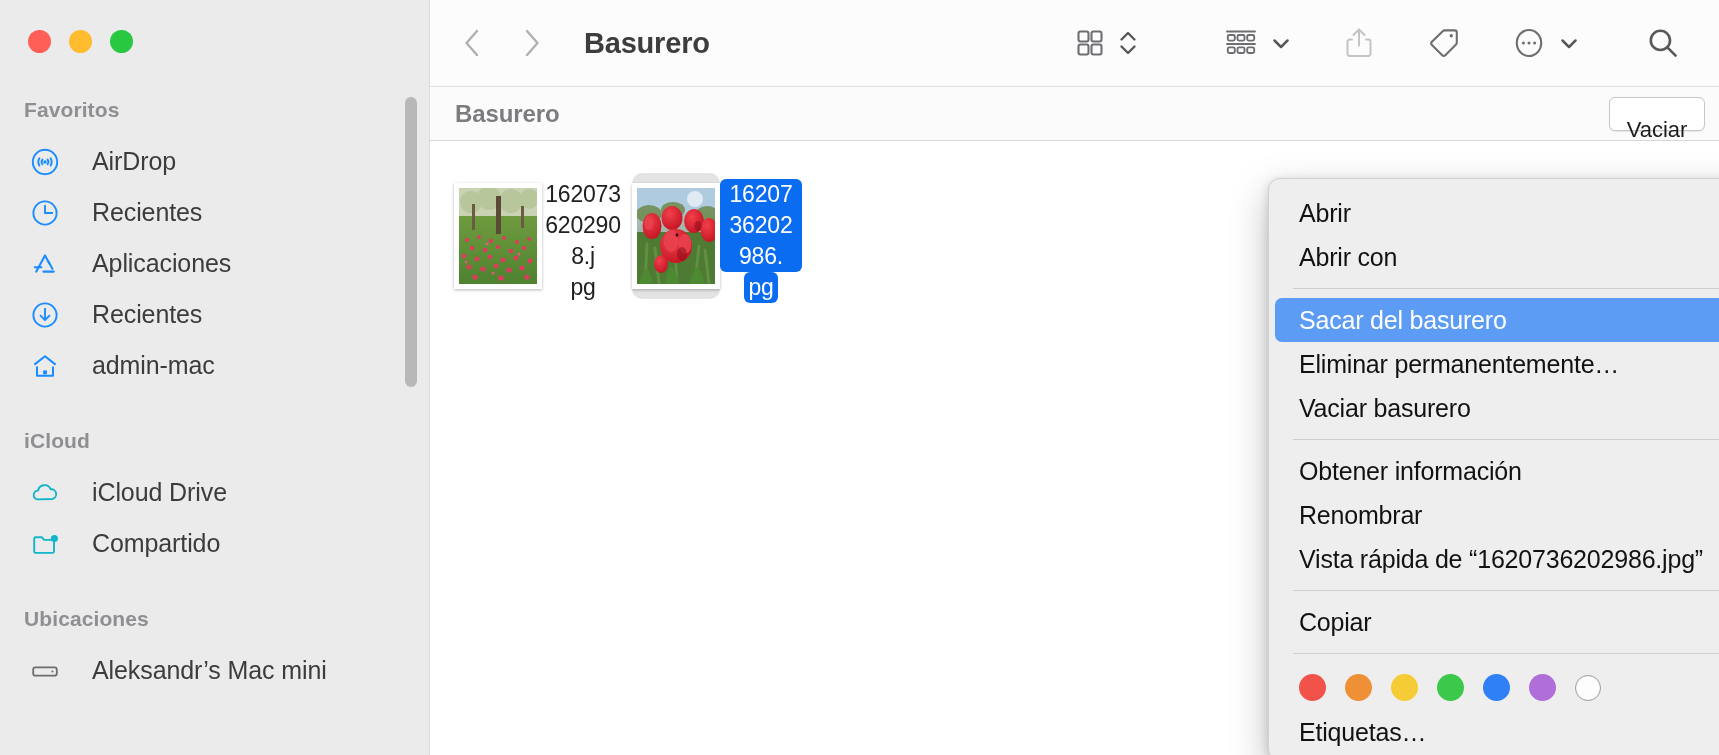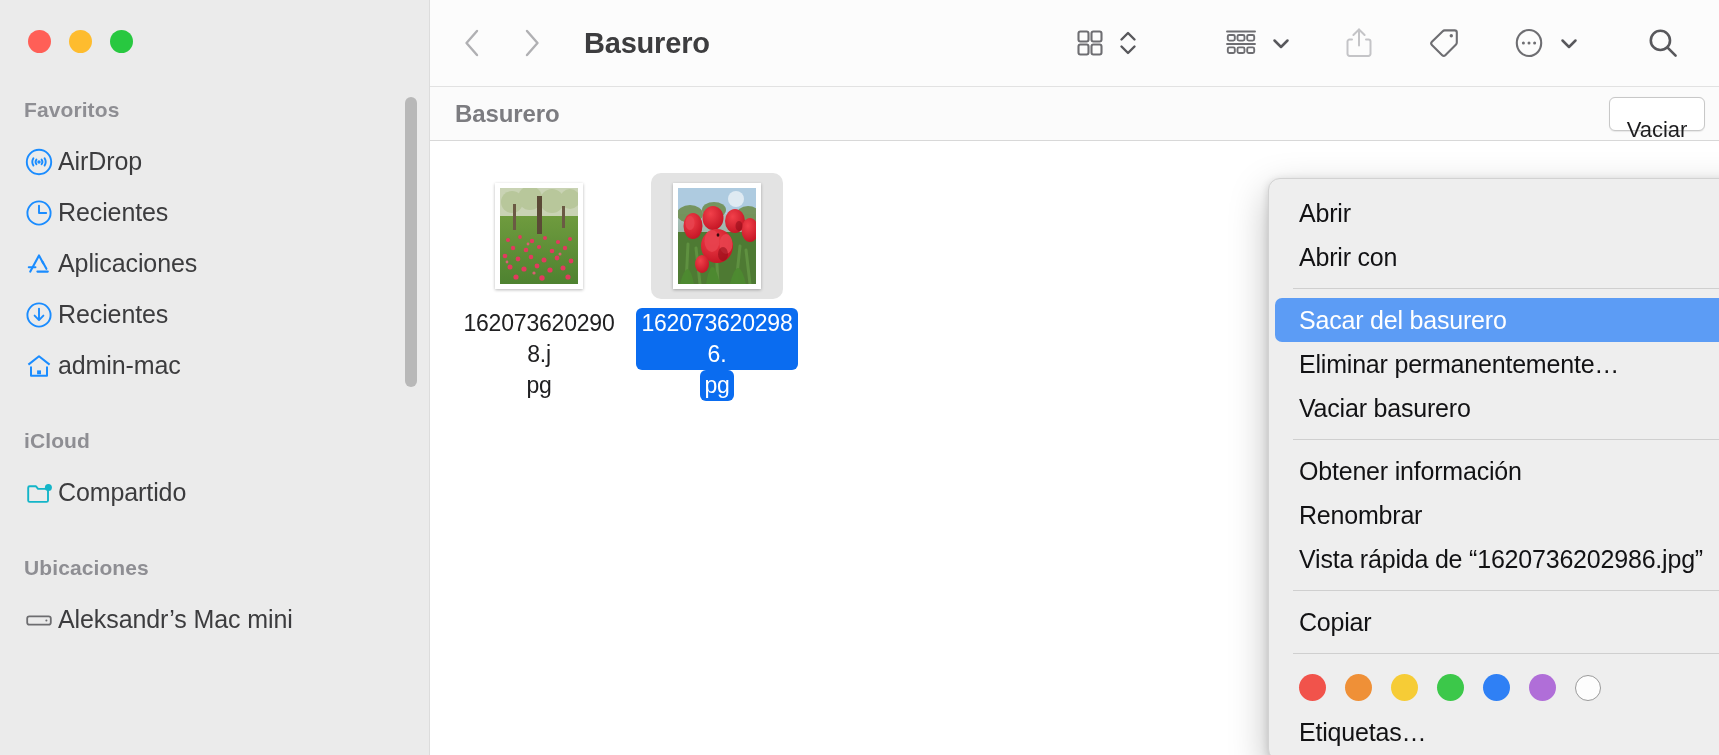--- a/index.html
+++ b/index.html
@@ -64,22 +64,22 @@
     margin-top: 12px;
     margin-bottom: 14px;
     letter-spacing: 0.1px;
   }
   .sb-group-title.first { margin-top: 16px; }
 
   .sb-item {
     display: flex;
     align-items: center;
     height: 51px;
-    padding-left: 24px;
-    gap: 4px;
+    padding-left: 30px;
+    gap: 32px;
     cursor: default;
   }
   .sb-icon {
     width: 30px; height: 30px;
     flex: 0 0 30px;
     display: flex;
     align-items: center;
     justify-content: center;
   }
   .sb-icon svg { display: block; }
@@ -203,21 +203,21 @@
   .filegrid {
     position: relative;
     padding: 32px 0 0 24px;
     display: flex;
     gap: 8px;
     align-items: flex-start;
   }
   .file-cell {
     width: 170px;
     display: flex;
-    flex-direction: column;
+    flex-direction: row;
     align-items: center;
     cursor: default;
   }
   .thumb-wrap {
     width: 132px;
     height: 126px;
     border-radius: 10px;
     display: flex;
     align-items: center;
     justify-content: center;
@@ -388,20 +388,28 @@
             <rect x="13.1" y="19.4" width="3.9" height="3.9" fill="#1a8cff" stroke="none"></rect>
           </svg>
         </span>
         <span class="sb-label">admin-mac</span>
       </div>
 
       <div class="sb-spacer"></div>
 
       <div class="sb-group-title">iCloud</div>
 
+      <div class="sb-item">
+        <span class="sb-icon">
+          <svg width="30" height="30" viewBox="0 0 30 30" fill="none" stroke="#13b5c8" stroke-width="1.9" stroke-linejoin="round">
+            <path d="M7.6 21.4a4.5 4.5 0 0 1 .5-8.96 6.6 6.6 0 0 1 12.6-1.1 4.9 4.9 0 0 1 1.5 9.68z"></path>
+          </svg>
+        </span>
+        <span class="sb-label">iCloud Drive</span>
+      </div>
 
       <div class="sb-item">
         <span class="sb-icon">
           <svg width="30" height="30" viewBox="0 0 30 30" fill="none" stroke="#13b5c8" stroke-width="1.9" stroke-linejoin="round">
             <path d="M4.2 10.2V22.4a1.5 1.5 0 0 0 1.5 1.5h16.8a1.5 1.5 0 0 0 1.5-1.5V12.4a1.5 1.5 0 0 0-1.5-1.5h-8.4l-2.1-2.6H5.7a1.5 1.5 0 0 0-1.5 1.5z"></path>
             <circle cx="24.4" cy="9.4" r="3.5" fill="#13b5c8" stroke="none"></circle>
           </svg>
         </span>
         <span class="sb-label">Compartido</span>
       </div>

